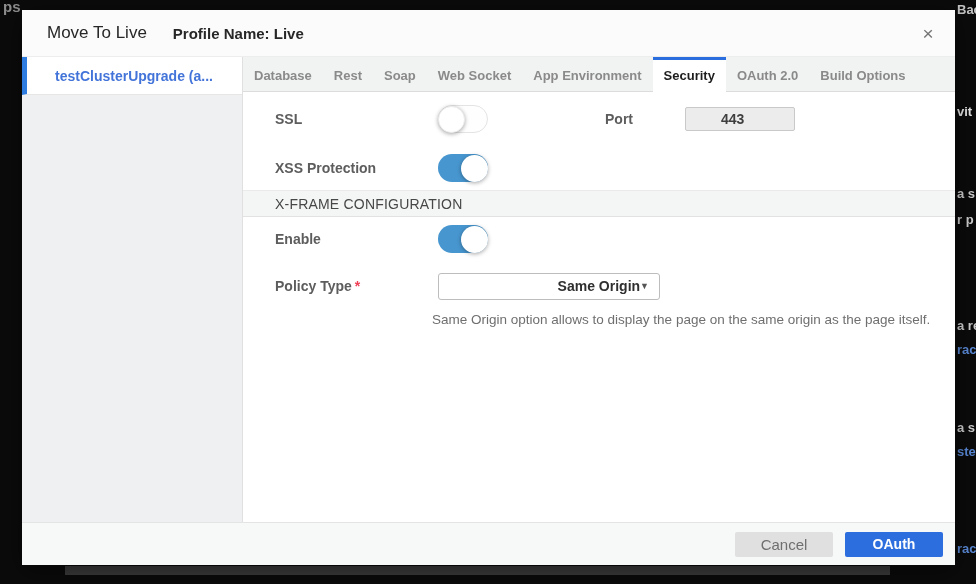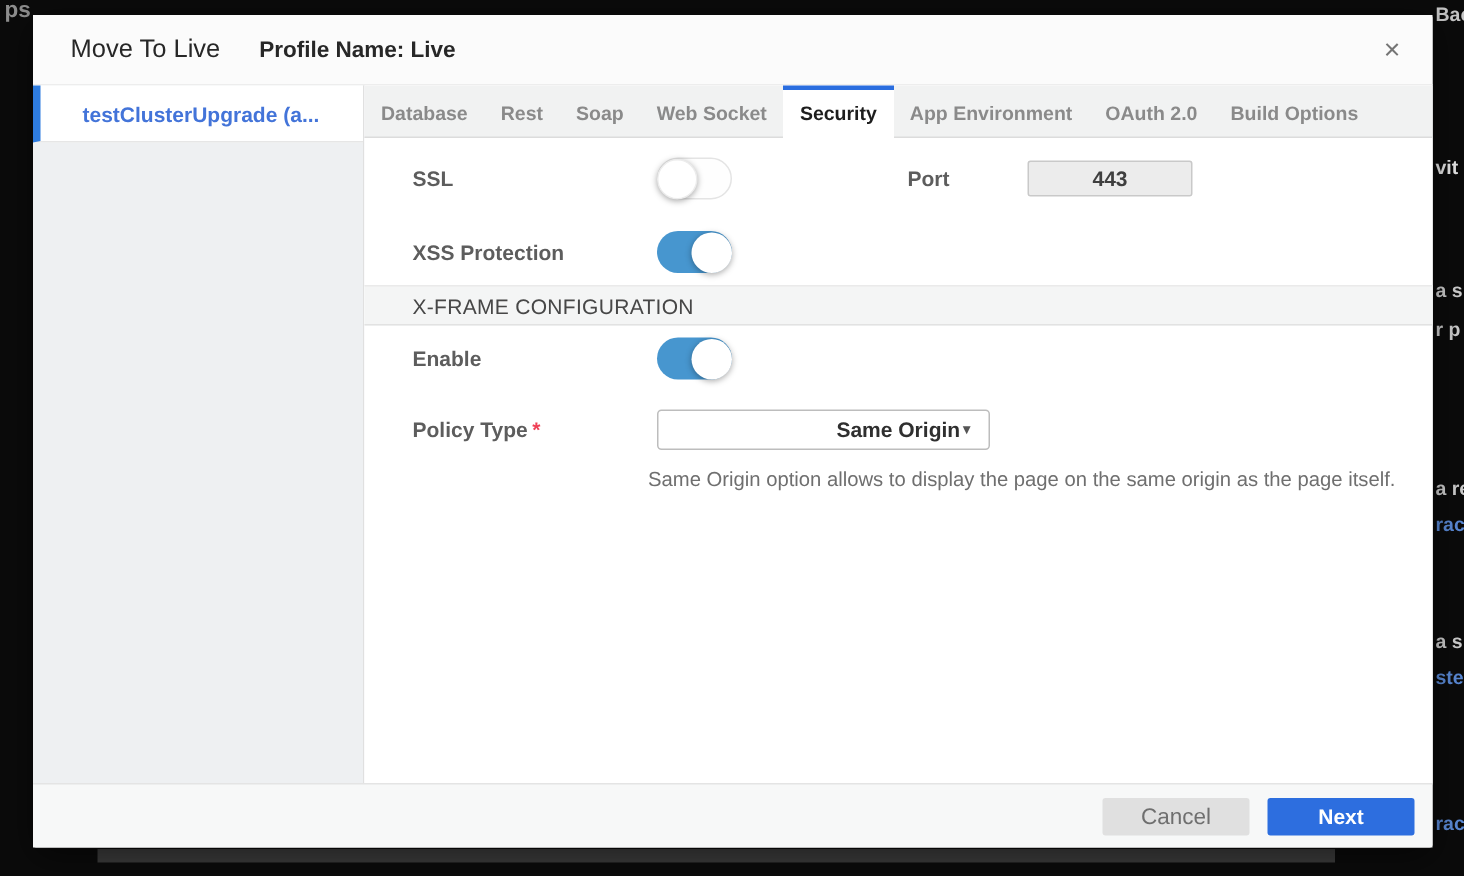--- a/index.html
+++ b/index.html
@@ -96,22 +96,22 @@
     box-shadow: 0 1px 4px rgba(0,0,0,.35);
   }
   .toggle.off { background: #fefefe; border: 1px solid #e4e4e4; }
   .toggle.off .knob { left: -1px; top: -0.5px; border: 1px solid #ececec; }
   .toggle.on { background: var(--toggle-on, #4796cf); }
   .toggle.on .knob { left: auto; right: 0; }
 
   .port-label { margin-left: 117px; width: 80px; font-size: 14px; font-weight: bold; color: #5d5d5d; }
   .port-input {
     width: 110px; height: 24px; background: #ececec; border: 1px solid #c9c9c9;
-    border-radius: 2px; text-align: center; font-weight: bold; color: #3f3f3f;
-    font-size: 14px; font-family: "Liberation Sans", sans-serif;
+    border-radius: 2px; text-align: left; font-weight: bold; color: #3f3f3f;
+    font-size: 14px; font-family: "Liberation Sans", sans-serif; padding-left: 35px;
   }
 
   .section-header {
     height: 27px; background: #f4f5f5;
     border-top: 1px solid #eaeaea; border-bottom: 1px solid #e2e2e2;
     display: flex; align-items: center; padding-left: 32px;
     font-size: 14px; color: #474747; letter-spacing: 0.2px;
   }
 
   .required { color: var(--required, #ef4056); margin-left: 3px; }
@@ -174,22 +174,22 @@
       </div>
     </div>
 
     <div class="main">
 
       <div class="tab-bar">
           <div class="tab">Database</div>
           <div class="tab">Rest</div>
           <div class="tab">Soap</div>
           <div class="tab">Web Socket</div>
+          <div class="tab">App Environment</div>
           <div class="tab active">Security</div>
-          <div class="tab">App Environment</div>
           <div class="tab">OAuth 2.0</div>
           <div class="tab">Build Options</div>
         </div>
 
       <div class="content">
 
         <div class="row row-ssl">
           <span class="field-label">SSL</span>
           <div class="toggle off">
             <div class="knob"></div>
@@ -227,16 +227,16 @@
         </div>
 
         <div class="help-text">Same Origin option allows to display the page on the same origin as the page itself.</div>
 
       </div>
     </div>
   </div>
 
   <div class="modal-footer">
     <button class="btn btn-cancel">Cancel</button>
-    <button class="btn btn-next">Next</button>
+    <button class="btn btn-next">OAuth</button>
   </div>
 
 </div>
 
 </body></html>

